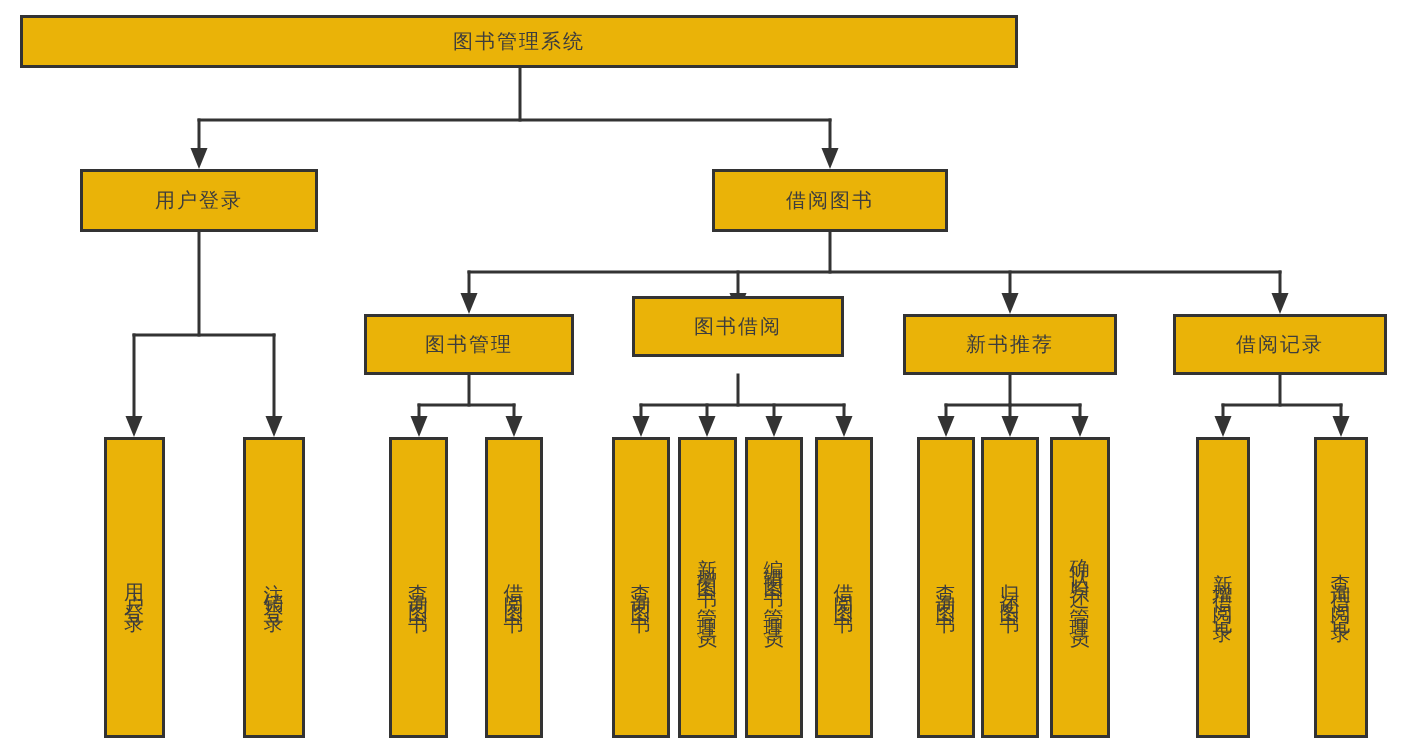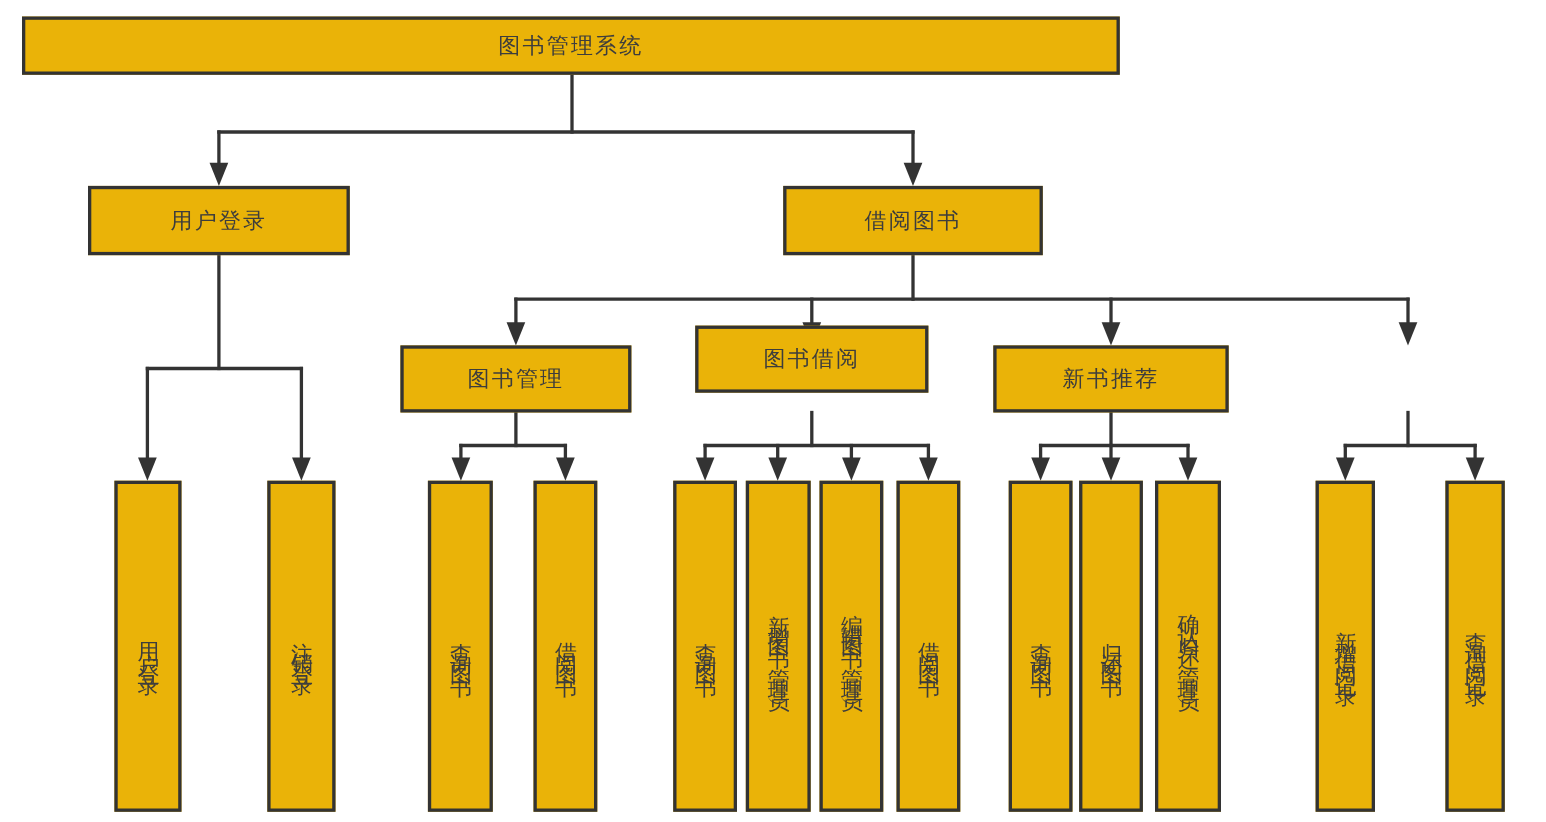--- a/index.html
+++ b/index.html
@@ -90,20 +90,21 @@
     </svg>
 
   <div class="box hbox" style="left:20px;top:15px;width:998px;height:53px">图书管理系统</div>
 
   <div class="box hbox" style="left:80px;top:169px;width:238px;height:63px">用户登录</div>
   <div class="box hbox" style="left:712px;top:169px;width:236px;height:63px">借阅图书</div>
 
   <div class="box hbox" style="left:364px;top:314px;width:210px;height:61px">图书管理</div>
   <div class="box hbox" style="left:632px;top:296px;width:212px;height:61px">图书借阅</div>
   <div class="box hbox" style="left:903px;top:314px;width:214px;height:61px">新书推荐</div>
+  <div class="box hbox" style="left:1173px;top:314px;width:214px;height:61px">借阅记录</div>
 
   <div class="box vbox" style="left:104px;top:437px;width:61px;height:301px">用户登录</div>
   <div class="box vbox" style="left:243px;top:437px;width:62px;height:301px">注销登录</div>
 
   <div class="box vbox" style="left:389px;top:437px;width:59px;height:301px">查询图书</div>
   <div class="box vbox" style="left:485px;top:437px;width:58px;height:301px">借阅图书</div>
 
   <div class="box vbox" style="left:612px;top:437px;width:58px;height:301px">查询图书</div>
   <div class="box vbox" style="left:678px;top:437px;width:59px;height:301px">新增图书（管理员）</div>
   <div class="box vbox" style="left:745px;top:437px;width:58px;height:301px">编辑图书（管理员）</div>

